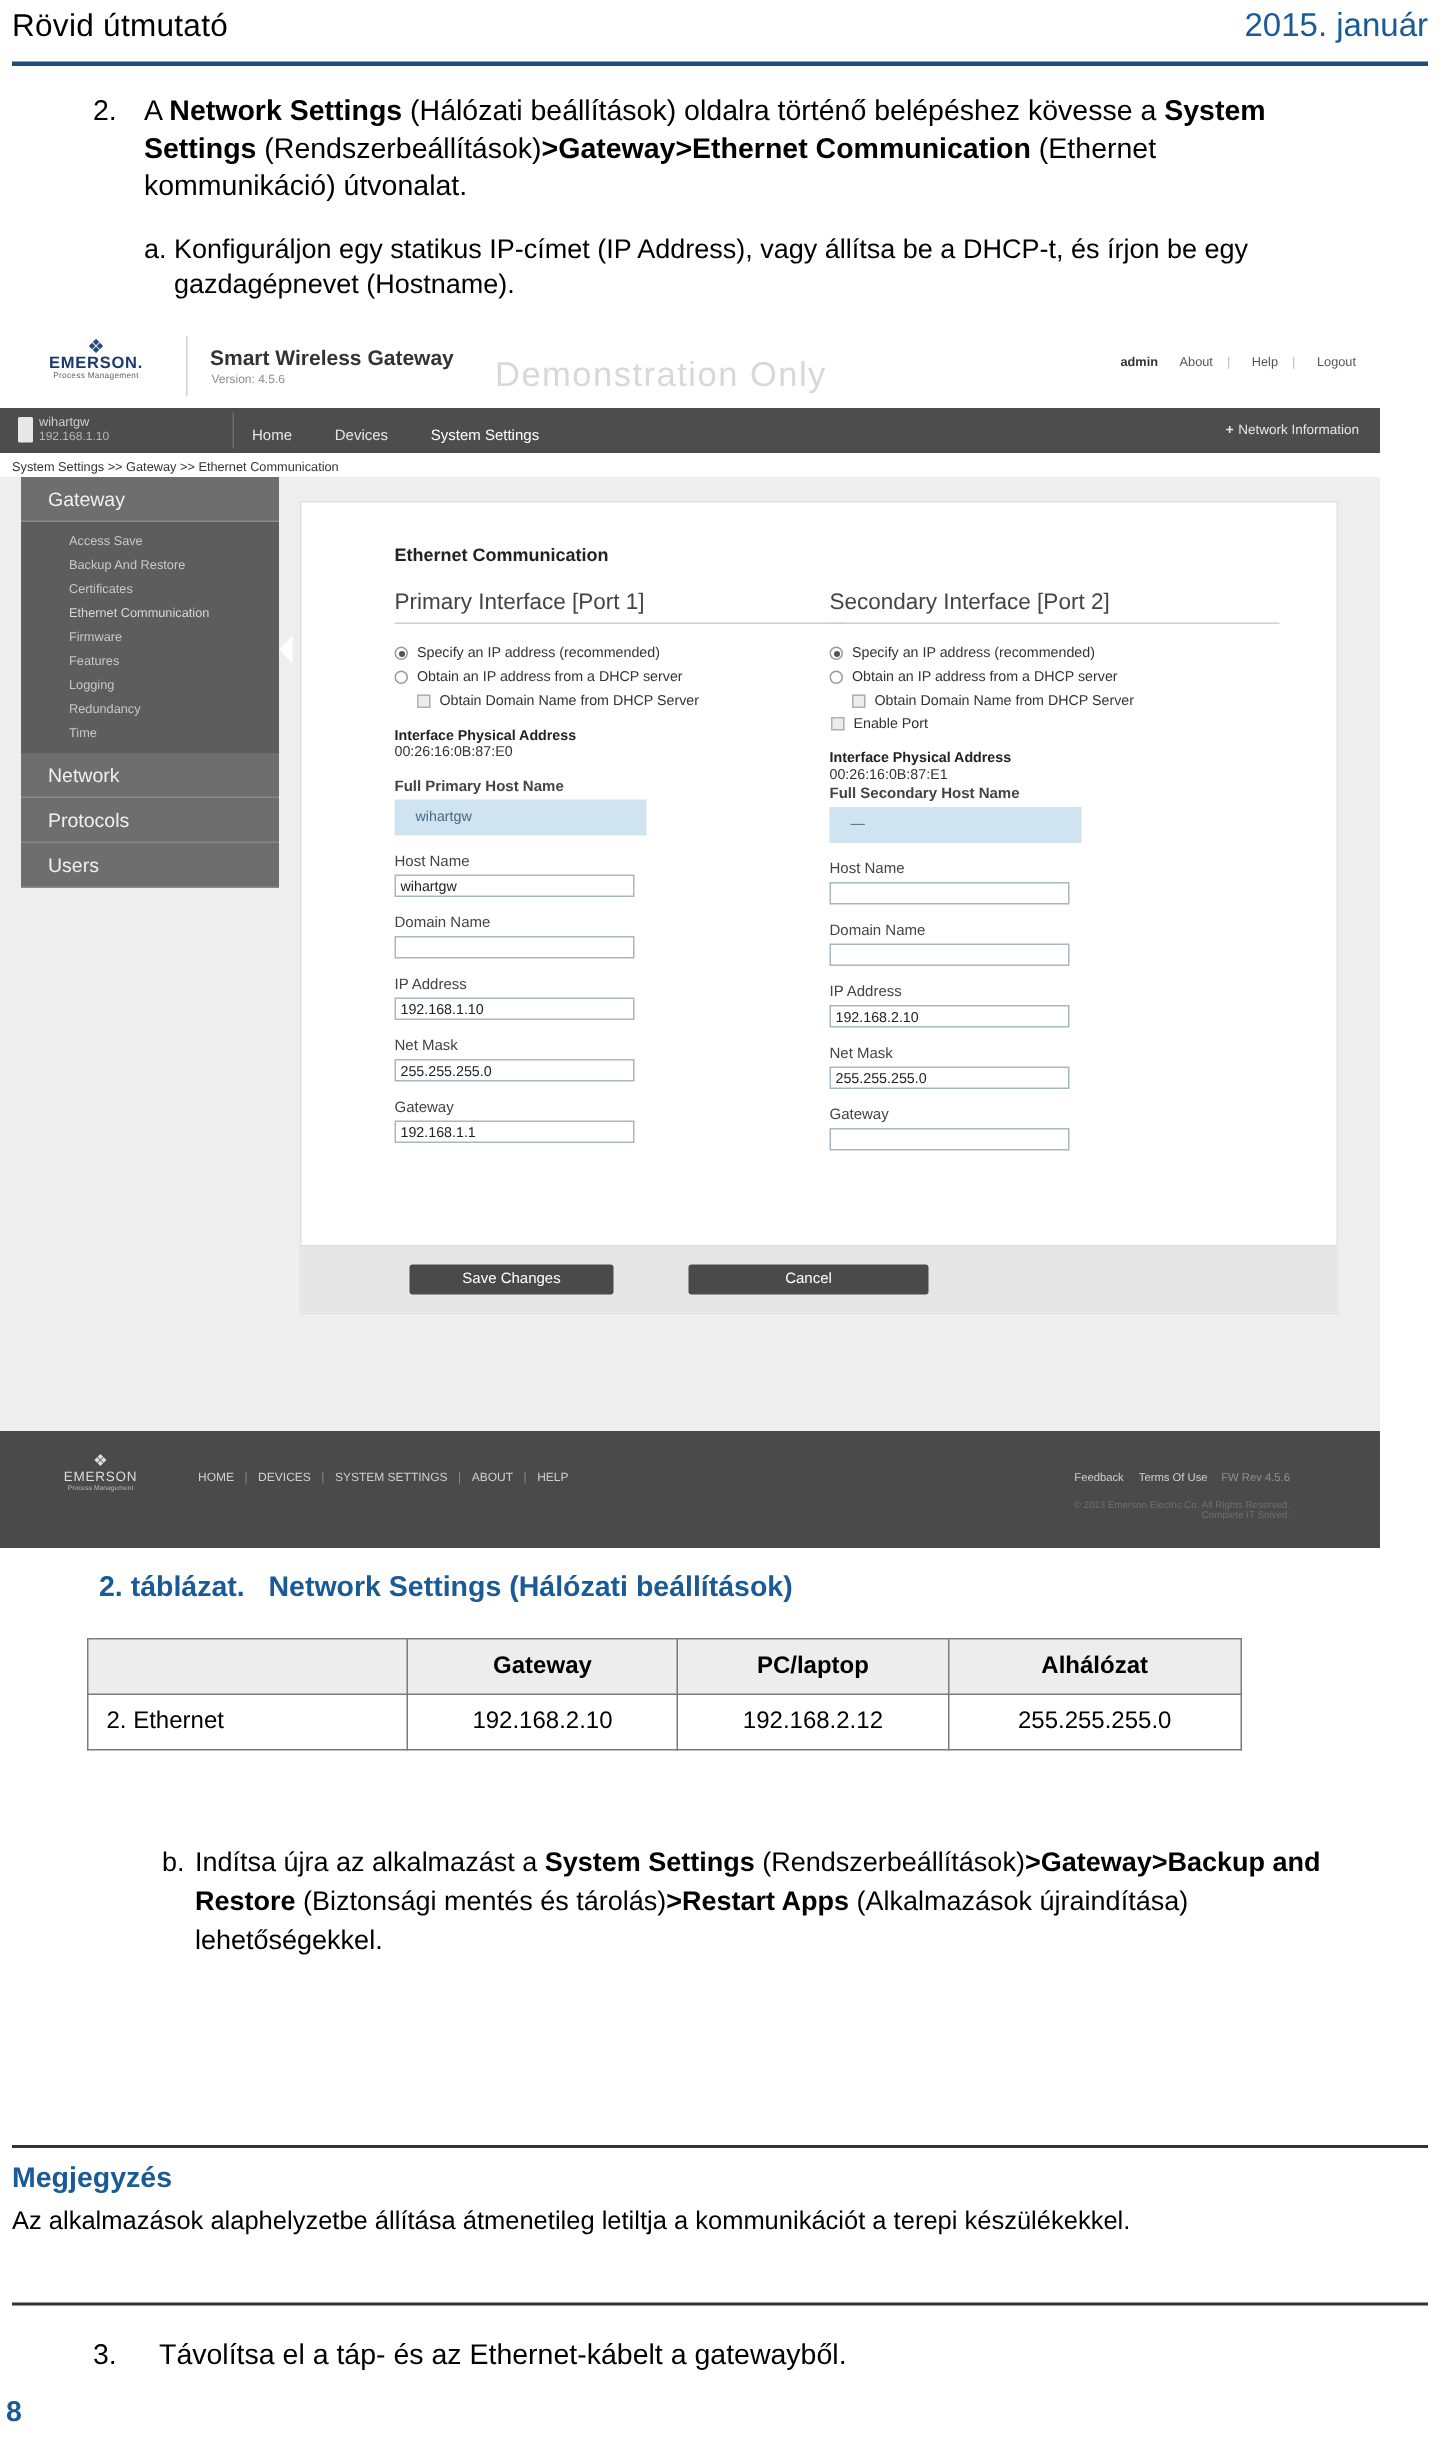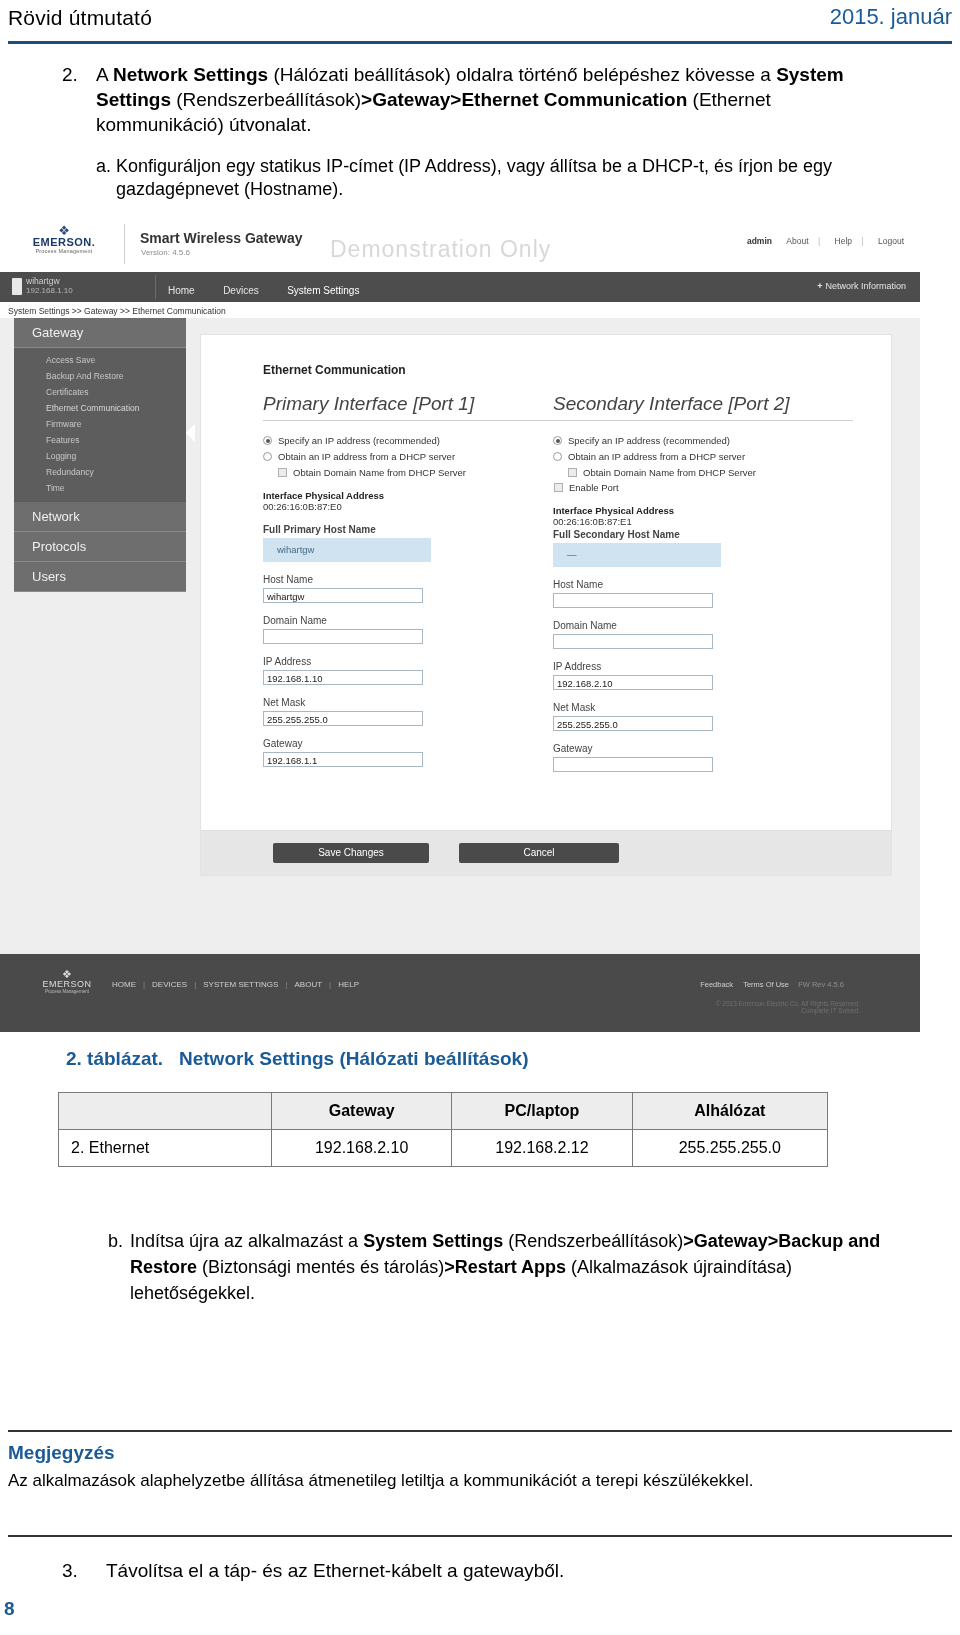--- a/index.html
+++ b/index.html
@@ -108,21 +108,21 @@
     border-right:9px solid #fff;
   }
   .panel{
     position:absolute; left:200px; top:16px; width:690px; height:540px;
     background:#fff; border:1px solid #e2e2e2;
   }
   .panel-h{ position:absolute; left:62px; top:28px; font-size:12px; font-weight:bold; color:#222; }
   .col{ position:absolute; top:58px; width:300px; }
   .col.primary{ left:62px; }
   .col.secondary{ left:352px; }
-  .col-title{ font-size:19px; color:#444; padding-bottom:5px; border-bottom:1px solid #cfcfcf;font-style:italic; }
+  .col-title{ font-size:15px; color:#444; padding-bottom:5px; border-bottom:1px solid #cfcfcf; }
   .radios{ margin-top:14px; }
   .radio-row{ font-size:9.5px; color:#333; margin-bottom:5px; position:relative; padding-left:15px; }
   .rdo{
     position:absolute; left:0; top:1px; width:7px; height:7px; border:1px solid #9a9a9a;
     border-radius:50%; background:#fff;
   }
   .rdo.on:after{
     content:""; position:absolute; left:1.5px; top:1.5px; width:4px; height:4px;
     border-radius:50%; background:#555;
   }
@@ -139,33 +139,33 @@
   }
   .inp.ro{ background:#cfe3f0; border:none; width:168px; height:24px; line-height:24px; padding-left:14px; color:#4a6b82; }
   .panel-actions{
     position:absolute; left:0; bottom:0; width:690px; height:44px; background:#e6e6e6;
     border-top:1px solid #dcdcdc;
   }
   .btn{
     position:absolute; top:12px; height:20px; background:#4a4a4a; color:#fff;
     font-size:10px; text-align:center; line-height:20px; border-radius:2px;
   }
-  .btn.save{ left:72px; width:156px; }
+  .btn.save{ left:72px; width:136px; }
   .btn.cancel{ left:258px; width:160px; }
   .shot-footer{
     position:absolute; left:0; top:738px; width:920px; height:78px; background:#4a4a4a;
   }
   .foot-logo{ position:absolute; left:22px; top:16px; width:90px; text-align:center; color:#ddd; }
   .foot-logo .mark{ font-size:11px; line-height:9px; }
   .foot-logo .name{ font-size:9px; letter-spacing:.5px; }
   .foot-logo .sub{ font-size:4.5px; color:#bbb; }
-  .foot-nav{ position:absolute; left:112px; top:26px; font-size:8px; color:#cfcfcf; }
+  .foot-nav{ position:absolute; left:132px; top:26px; font-size:8px; color:#cfcfcf; }
   .foot-nav a{ color:#cfcfcf; text-decoration:none; }
   .foot-nav .sep{ color:#8a8a8a; margin:0 7px; }
-  .foot-right{ position:absolute; right:76px; top:26px; font-size:7.5px; color:#cfcfcf;padding-left:38px; }
+  .foot-right{ position:absolute; right:60px; top:26px; font-size:7.5px; color:#cfcfcf;padding-left:38px; }
   .foot-right .dim{ color:#8f8f8f; margin-left:7px; }
   .foot-copy{ position:absolute; right:60px; top:46px; font-size:6.5px; color:#6f6f6f; text-align:right; }
   
   .tbl-cap{
     position:absolute; left:66px; top:1048px;
     font-size:19px; font-weight:bold; color:#1a5a96;
   }
   table.nettbl{
     position:absolute; left:58px; top:1092px; width:770px;
     border-collapse:collapse; font-size:16px;

